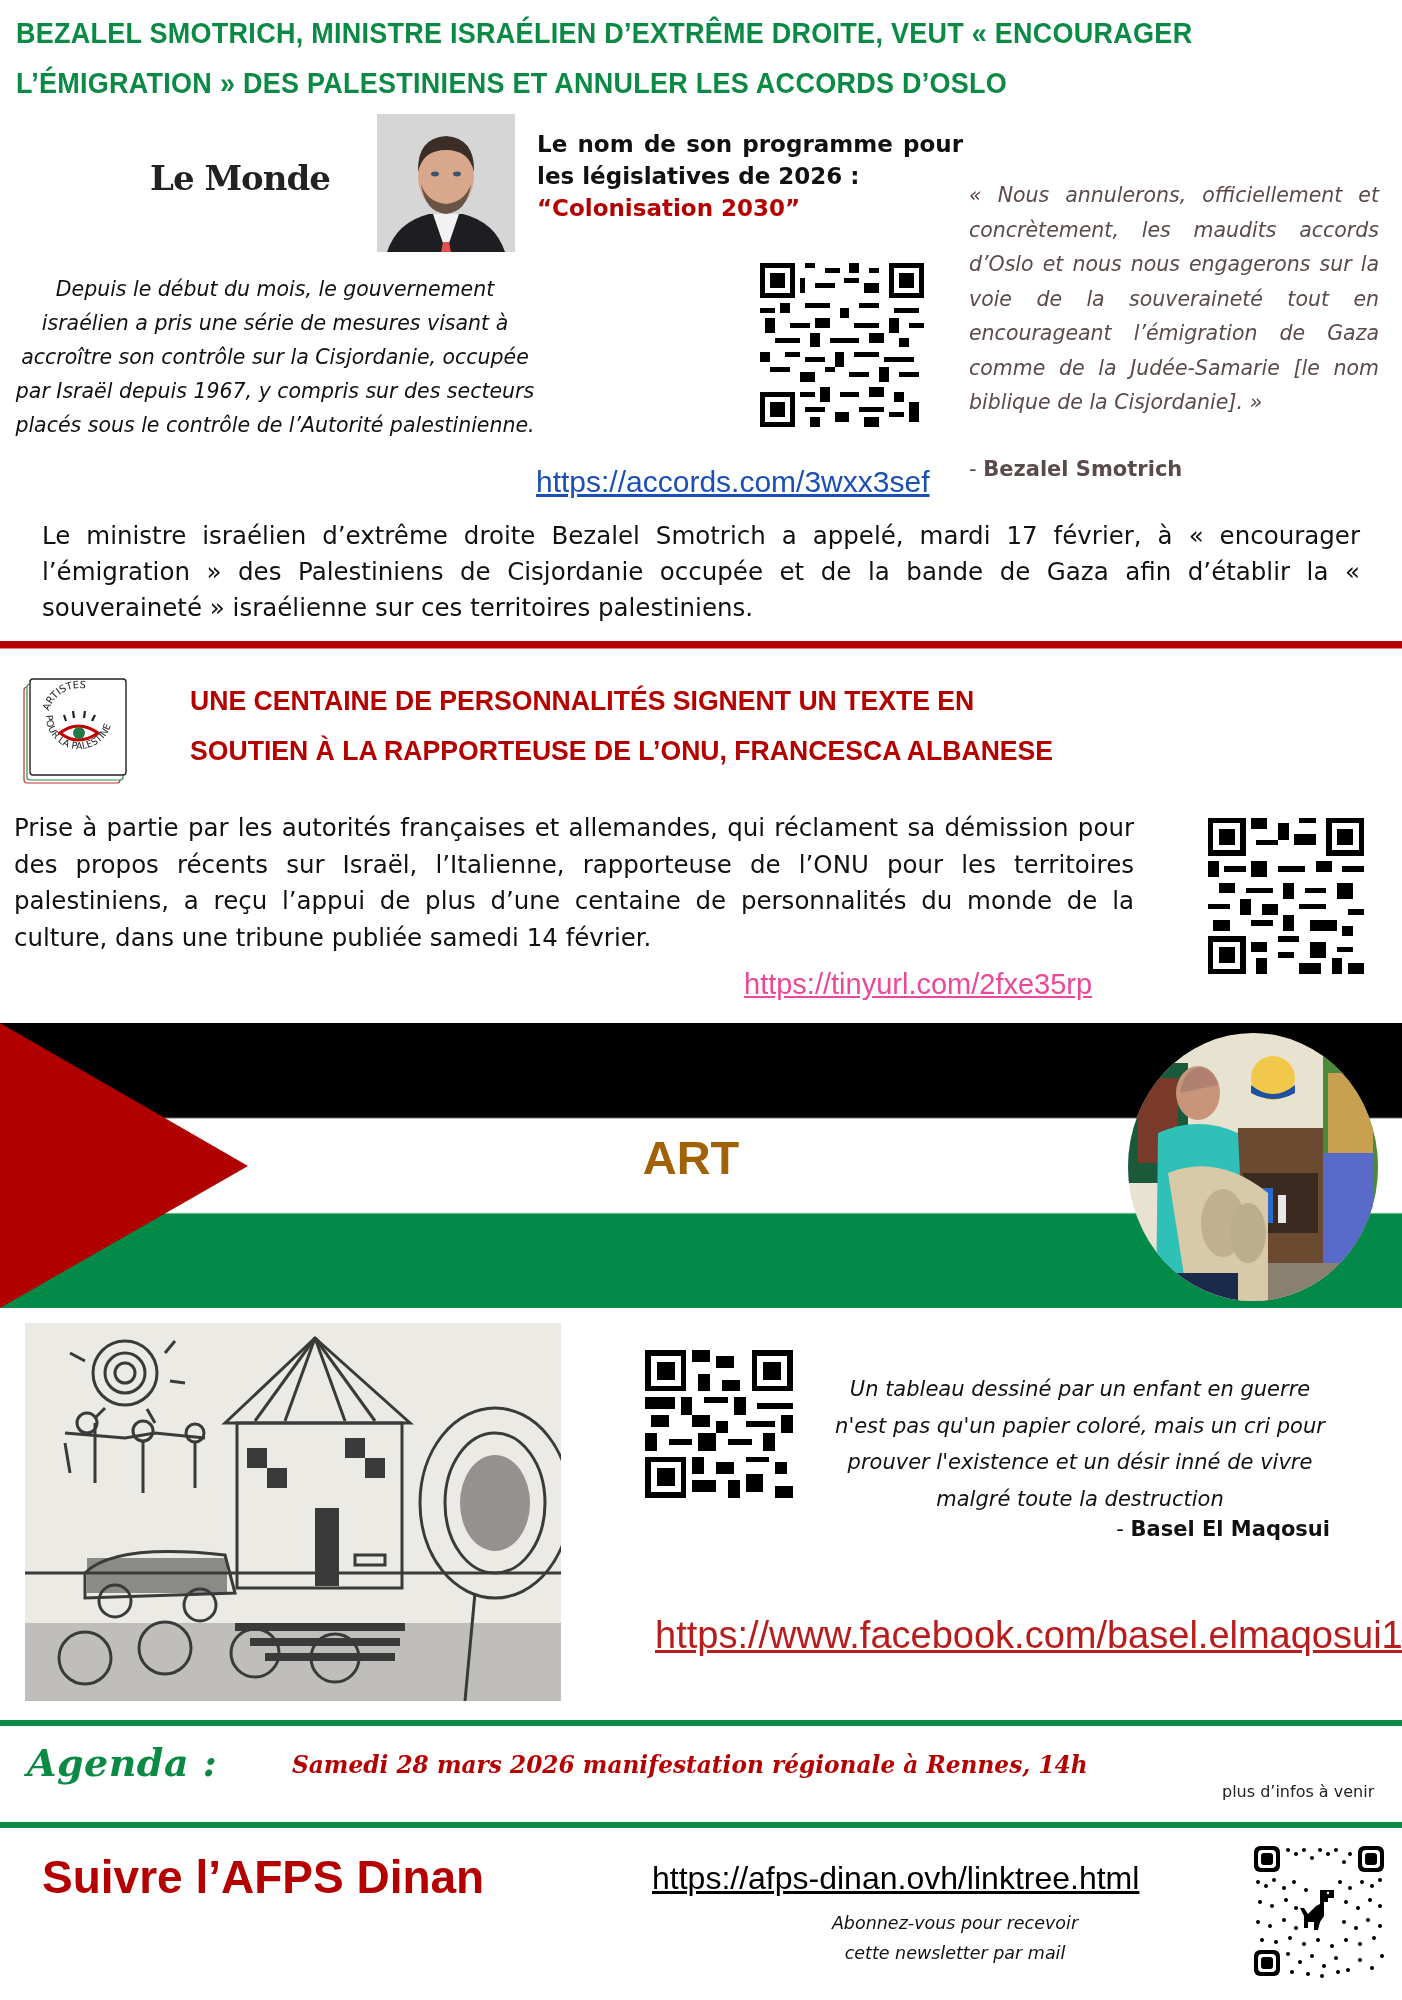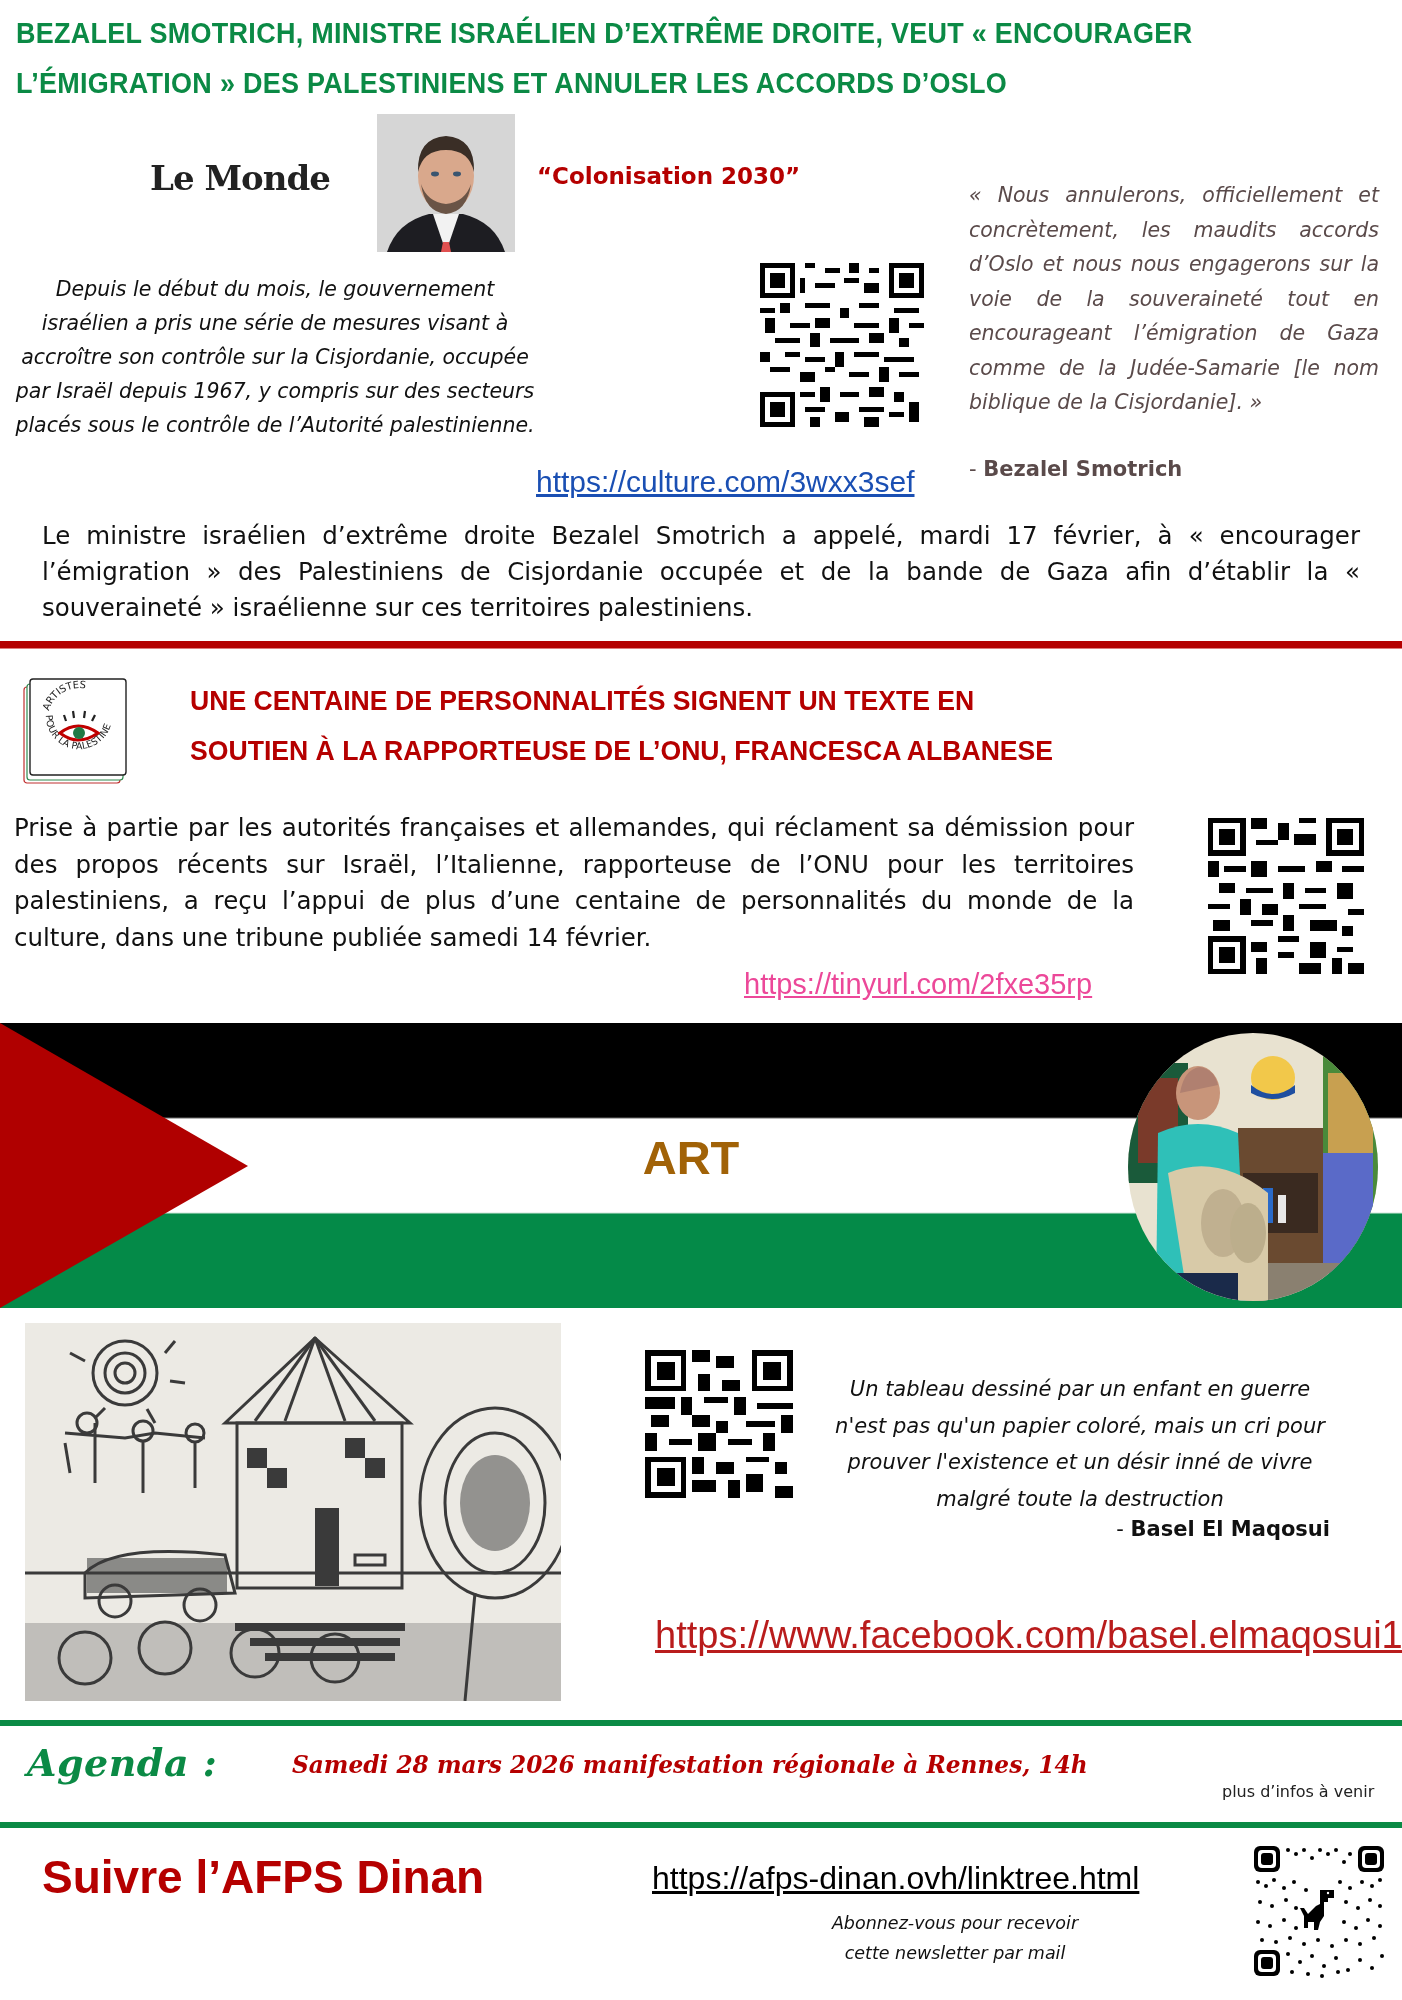--- a/index.html
+++ b/index.html
@@ -146,21 +146,21 @@
     <path d="M41 58 Q40 24 69 22 Q98 24 97 58 Q92 36 69 36 Q46 36 41 58 Z" fill="#3a2e26"></path>
     <path d="M44 70 Q48 98 69 100 Q90 98 94 70 Q88 88 69 90 Q50 88 44 70 Z" fill="#6a5446"></path>
     <ellipse cx="58" cy="60" rx="4" ry="2.4" fill="#3a5570"></ellipse>
     <ellipse cx="80" cy="60" rx="4" ry="2.4" fill="#3a5570"></ellipse>
   </svg>
 </div>
 
 <div class="abs intro-italic">Depuis le début du mois, le gouvernement israélien a pris une série de mesures visant à accroître son contrôle sur la Cisjordanie, occupée par Israël depuis 1967, y compris sur des secteurs placés sous le contrôle de l’Autorité palestinienne.</div>
 
 <div class="abs program-box">
-  <br>
+  <span>Le nom de son programme pour les législatives de 2026 :</span><br>
   <span class="program-red">“Colonisation 2030”</span>
 </div>
 
 <div class="abs qr1">
   <svg width="164" height="164" viewBox="0 0 33 33" shape-rendering="crispEdges">
     <rect width="33" height="33" fill="#fff"></rect>
     <g fill="#000">
       <rect x="0" y="0" width="7" height="7"></rect>
         <rect x="1" y="1" width="5" height="5" fill="#fff"></rect>
         <rect x="2" y="2" width="3" height="3"></rect>
@@ -216,21 +216,21 @@
         <rect x="15" y="30" width="3" height="2"></rect>
         <rect x="20" y="29" width="5" height="1"></rect>
         <rect x="26" y="30" width="3" height="1"></rect>
         <rect x="30" y="28" width="2" height="4"></rect>
       <rect x="10" y="31" width="2" height="2"></rect>
         <rect x="21" y="31" width="3" height="2"></rect>
     </g>
   </svg>
 </div>
 
-<a class="abs link1">https://culture.com/3wxx3sef</a>
+<a class="abs link1">https://accords.com/3wxx3sef</a>
 
 <div class="abs quote-box">« Nous annulerons, officiellement et concrètement, les maudits accords d’Oslo et nous nous engagerons sur la voie de la souveraineté tout en encourageant l’émigration de Gaza comme de la Judée-Samarie [le nom biblique de la Cisjordanie]. »</div>
 <div class="abs quote-author">
   <span>- </span><b>Bezalel Smotrich</b>
 </div>
 
 <div class="abs para1">Le ministre israélien d’extrême droite Bezalel Smotrich a appelé, mardi 17 février, à « encourager l’émigration » des Palestiniens de Cisjordanie occupée et de la bande de Gaza afin d’établir la « souveraineté » israélienne sur ces territoires palestiniens.</div>
 
 <div class="abs red-rule"></div>
 <div class="abs red-rule-thin"></div>

